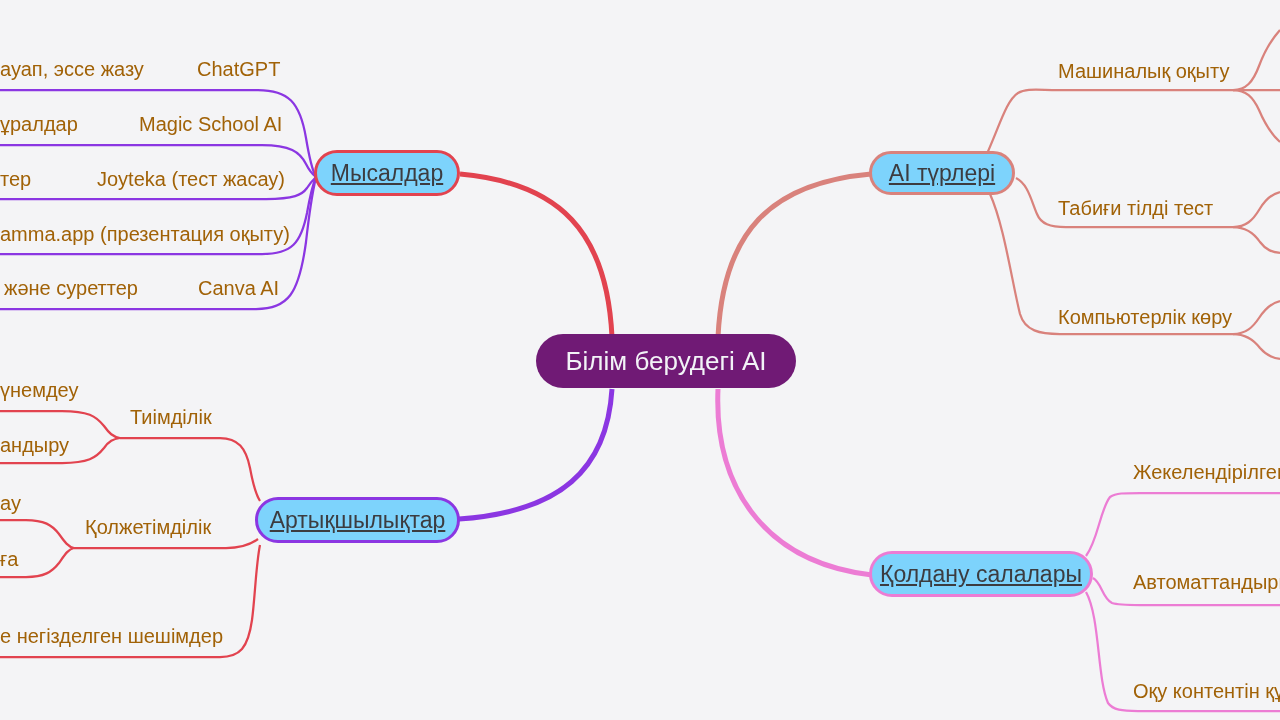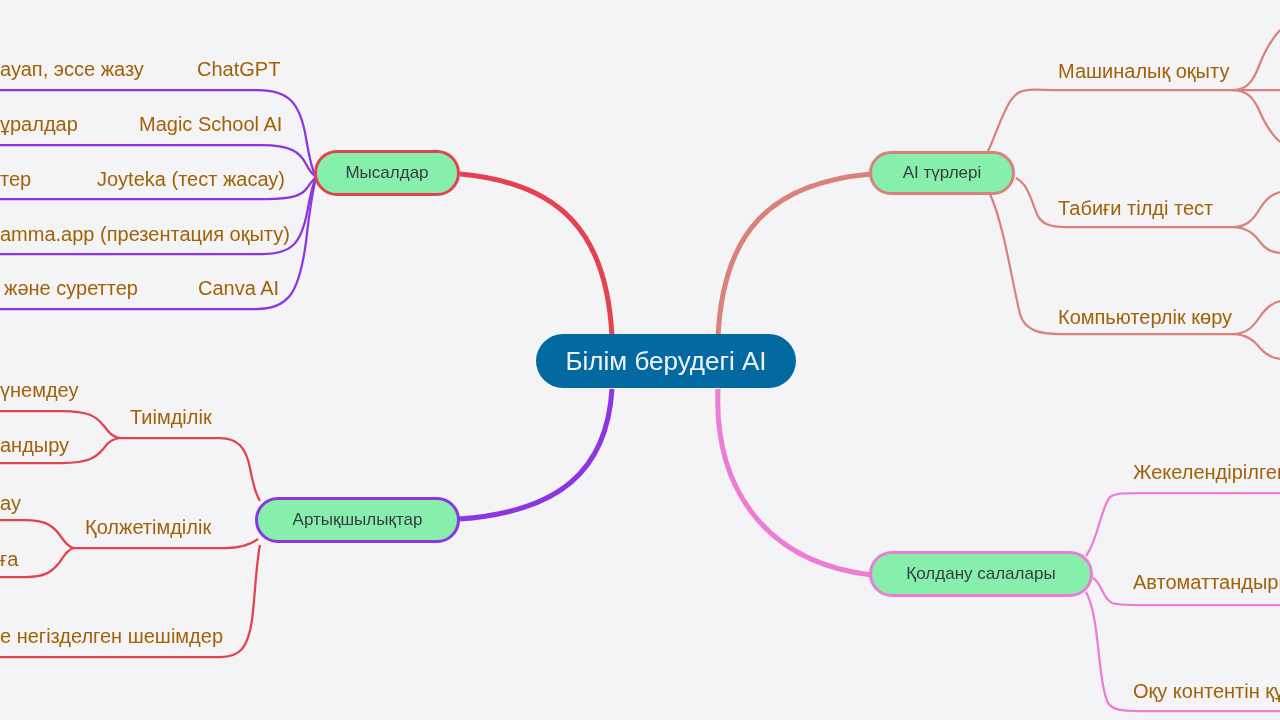--- a/index.html
+++ b/index.html
@@ -9,22 +9,22 @@
     font-family:"Liberation Sans", sans-serif;
   }
   svg.links{position:absolute;left:0;top:0;width:1280px;height:720px;}
   .leaf{
     position:absolute;white-space:nowrap;
     font-size:20px;line-height:22px;color:#a16207;
   }
   .pill{
     position:absolute;box-sizing:border-box;
     display:flex;align-items:center;justify-content:center;
-    background:#86efac;border:3px solid #999;border-radius:23px;
-    font-size:17px;color:#3c3c40;white-space:nowrap;
+    background:#7dd3fc;border:3px solid #999;border-radius:23px;
+    font-size:23px;color:#3c3c40;white-space:nowrap;text-decoration:underline;
   }
   .root{
     position:absolute;box-sizing:border-box;
     display:flex;align-items:center;justify-content:center;
     border-radius:27px;background:#474b61;color:#f2f3f7;
     font-size:26px;white-space:nowrap;
   }
 </style>
 </head>
 <body>
@@ -67,21 +67,21 @@
     <path d="M0,657 H220 C240,657 248,648 252,620 C255,598 256,564 260,545"></path>
   </g>
 
   <g fill="none" stroke-width="2.25" stroke="#ec7cd4">
     <path d="M1086,556 C1098,540 1100,510 1110,497 C1116,493 1124,493 1140,493 H1280"></path>
     <path d="M1093,578 C1102,583 1102,598 1112,603 C1118,605 1126,605 1140,605 H1280"></path>
     <path d="M1086,592 C1100,617 1097,678 1108,703 C1113,710 1122,711 1138,711 H1280"></path>
   </g>
 </svg>
 
-<div class="root" style="left: 536px; top: 334px; width: 260px; height: 54px; background-color: #0369a1;">Білім берудегі AI</div>
+<div class="root" style="left: 536px; top: 334px; width: 260px; height: 54px; background-color: #701a75;">Білім берудегі AI</div>
 
 <div class="pill" style="left: 314px; top: 150px; width: 146px; height: 46px; border-color: rgb(226, 67, 79);">Мысалдар</div>
 
 <div class="pill" style="left: 869px; top: 151px; width: 146px; height: 44px; border-radius: 22px; border-color: rgb(217, 130, 124);">AI түрлері</div>
 
 <div class="pill" style="left: 255px; top: 497px; width: 205px; height: 46px; border-color: rgb(139, 54, 226);">Артықшылықтар</div>
 
 <div class="pill" style="left: 869px; top: 551px; width: 224px; height: 46px; border-color: rgb(236, 124, 212);">Қолдану салалары</div>
 
 <div class="leaf" style="left:0px;top:58px;">ауап, эссе жазу</div>

